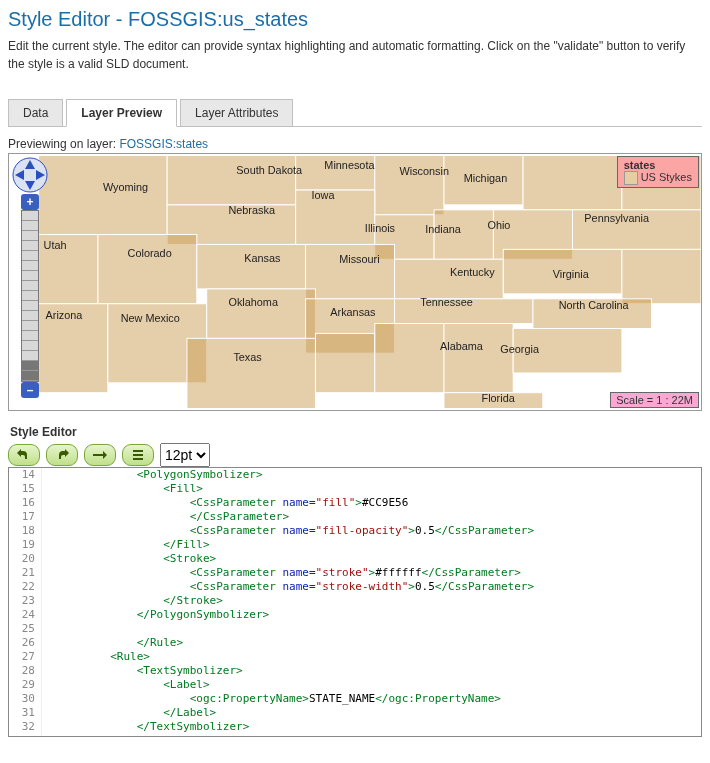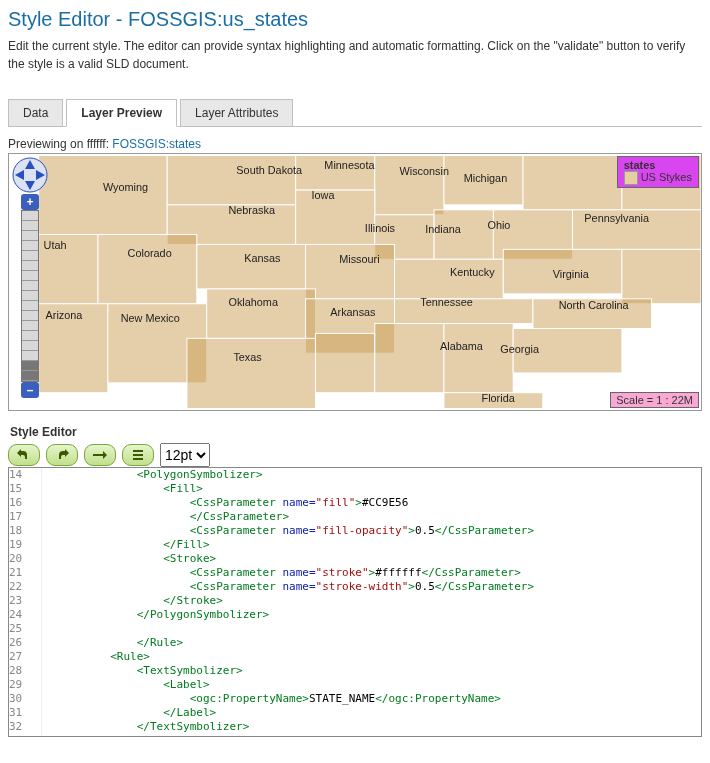--- a/index.html
+++ b/index.html
@@ -8,60 +8,60 @@
 .desc{font-size:12px;color:#333;line-height:1.5;margin-bottom:26px}
 .tabs{display:flex;border-bottom:1px solid #c0c0c0}
 .tab{padding:6px 14px;border:1px solid #c0c0c0;background:#e8e8e8;color:#333;margin-right:3px;margin-bottom:-1px;cursor:pointer;font-size:12px}
 .tab.active{background:#fff;border-bottom:1px solid #fff;font-weight:bold}
 .preview-line{margin:10px 0 2px 0;font-size:12px}
 .preview-line a{color:#1a6ea7;text-decoration:none}
 .mapwrap{position:relative;border:1px solid #999;height:256px;overflow:hidden;background:#fff}
 .map-svg{position:absolute;left:0;top:0;width:100%;height:100%}
 .state{fill:#CC9E56;fill-opacity:0.5;stroke:#fff;stroke-width:1}
 .slabel{font-size:11px;fill:#222;font-family:Verdana,Arial,sans-serif}
-.map-legend{position:absolute;top:2px;right:2px;background:#d946ef;border:1px solid #666;padding:2px 6px;font-size:11px}
+.map-legend{position:absolute;top:2px;right:2px;background:#fca5a5;border:1px solid #666;padding:2px 6px;font-size:11px}
 .map-legend .title{font-weight:bold}
 .map-legend .swatch{display:inline-block;width:12px;height:12px;background:#e6cea3;border:1px solid #999;vertical-align:middle;margin-right:3px}
 .scale{position:absolute;bottom:2px;right:2px;border:1px solid #666;background:#f9a8d4;padding:1px 5px;font-size:11px}
 .pan{position:absolute;left:3px;top:3px}
 .pan svg{display:block}
 .zoom{position:absolute;left:12px;top:40px;width:18px}
 .zoom .btn{width:18px;height:16px;background:#3a5fbf;border-radius:3px;display:flex;align-items:center;justify-content:center;color:#fff;font-weight:bold;font-size:12px;cursor:pointer}
 .zoom .track{width:16px;margin:0 auto;border:1px solid #777;background:#d8d8d8}
 .zoom .tick{height:9px;border-bottom:1px solid #999}
 .zoom .tick.active{background:#777}
 .section-title{font-weight:bold;margin:14px 0 4px 2px}
 .toolbar{display:flex;align-items:center;gap:6px;margin-bottom:0}
 .tbtn{width:30px;height:20px;border:1px solid #7aa83a;border-radius:9px;background:linear-gradient(#e6f4cc,#c0e08a);cursor:pointer;display:flex;align-items:center;justify-content:center;color:#3a5a00}
 .tbtn svg{display:block}
 .fontsel{height:24px;font-size:14px}
 .codewrap{border:1px solid #888;max-height:268px;overflow:auto;background:#fff;font-family:Menlo,Consolas,monospace;font-size:11px;line-height:14px}
 .coderow{display:flex}
-.gutter{width:26px;text-align:left;color:#888;background:#fff;padding-right:6px;user-select:none;border-right:1px solid #eee}
+.gutter{width:26px;text-align:right;color:#888;background:#fff;padding-right:6px;user-select:none;border-right:1px solid #eee}
 .codeln{flex:1;white-space:pre;padding-left:2px}
 .t-tag{color:#007a1f}
 .t-attn{color:#1020b0}
 .t-attv{color:#a01010}
 .t-text{color:#000}
 </style>
 </head>
 <body>
 <div class="page">
 
 <h1>Style Editor - FOSSGIS:us_states</h1>
 <div class="desc">Edit the current style. The editor can provide syntax highlighting and automatic formatting. Click on the "validate" button to verify the style is a valid SLD document.</div>
 
 <div class="tabs" id="tabbar">
       <div class="tab">Data</div>
       <div class="tab active">Layer Preview</div>
       <div class="tab">Layer Attributes</div>
     </div>
 
 <div class="preview-line">
-  <span>Previewing on ffffff: </span><a href="#">FOSSGIS:states</a>
+  <span>Previewing on layer: </span><a href="#">FOSSGIS:states</a>
 </div>
 
 <div class="mapwrap">
   <svg class="map-svg" viewBox="0 0 700 256">
     <g id="states-g">
           <rect x="30" y="0" width="130" height="80" class="state"></rect>
           <rect x="160" y="0" width="130" height="50" class="state"></rect>
           <rect x="290" y="0" width="80" height="35" class="state"></rect>
           <rect x="370" y="0" width="70" height="60" class="state"></rect>
           <rect x="440" y="0" width="80" height="50" class="state"></rect>

